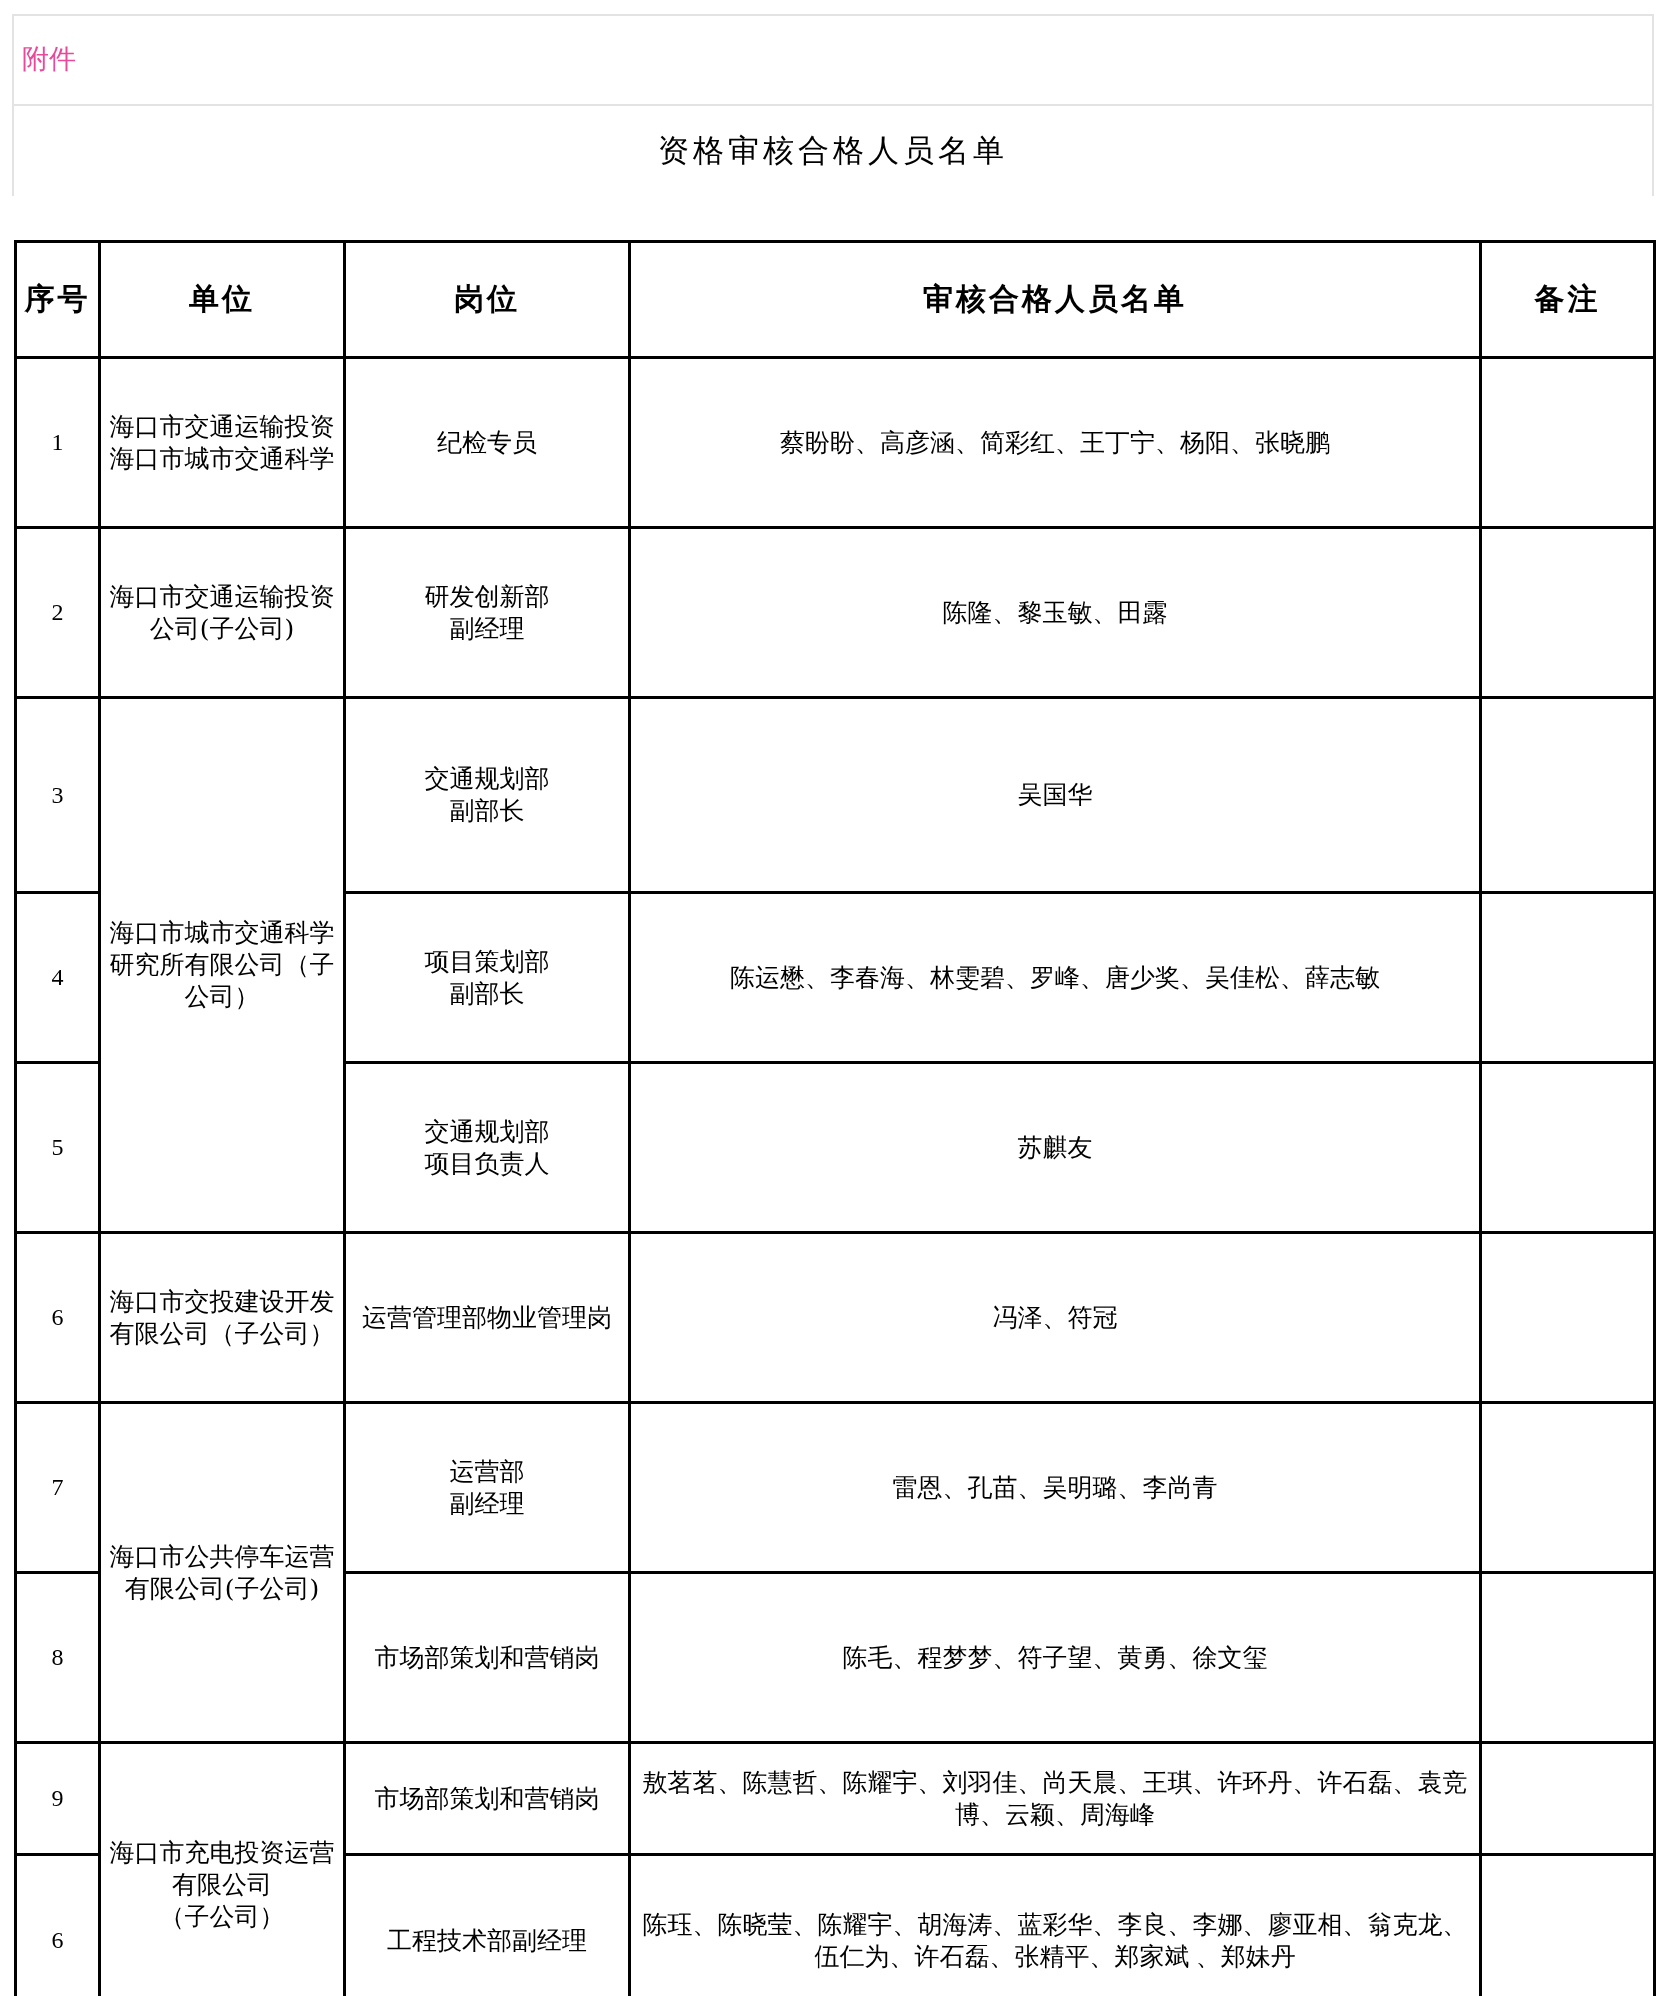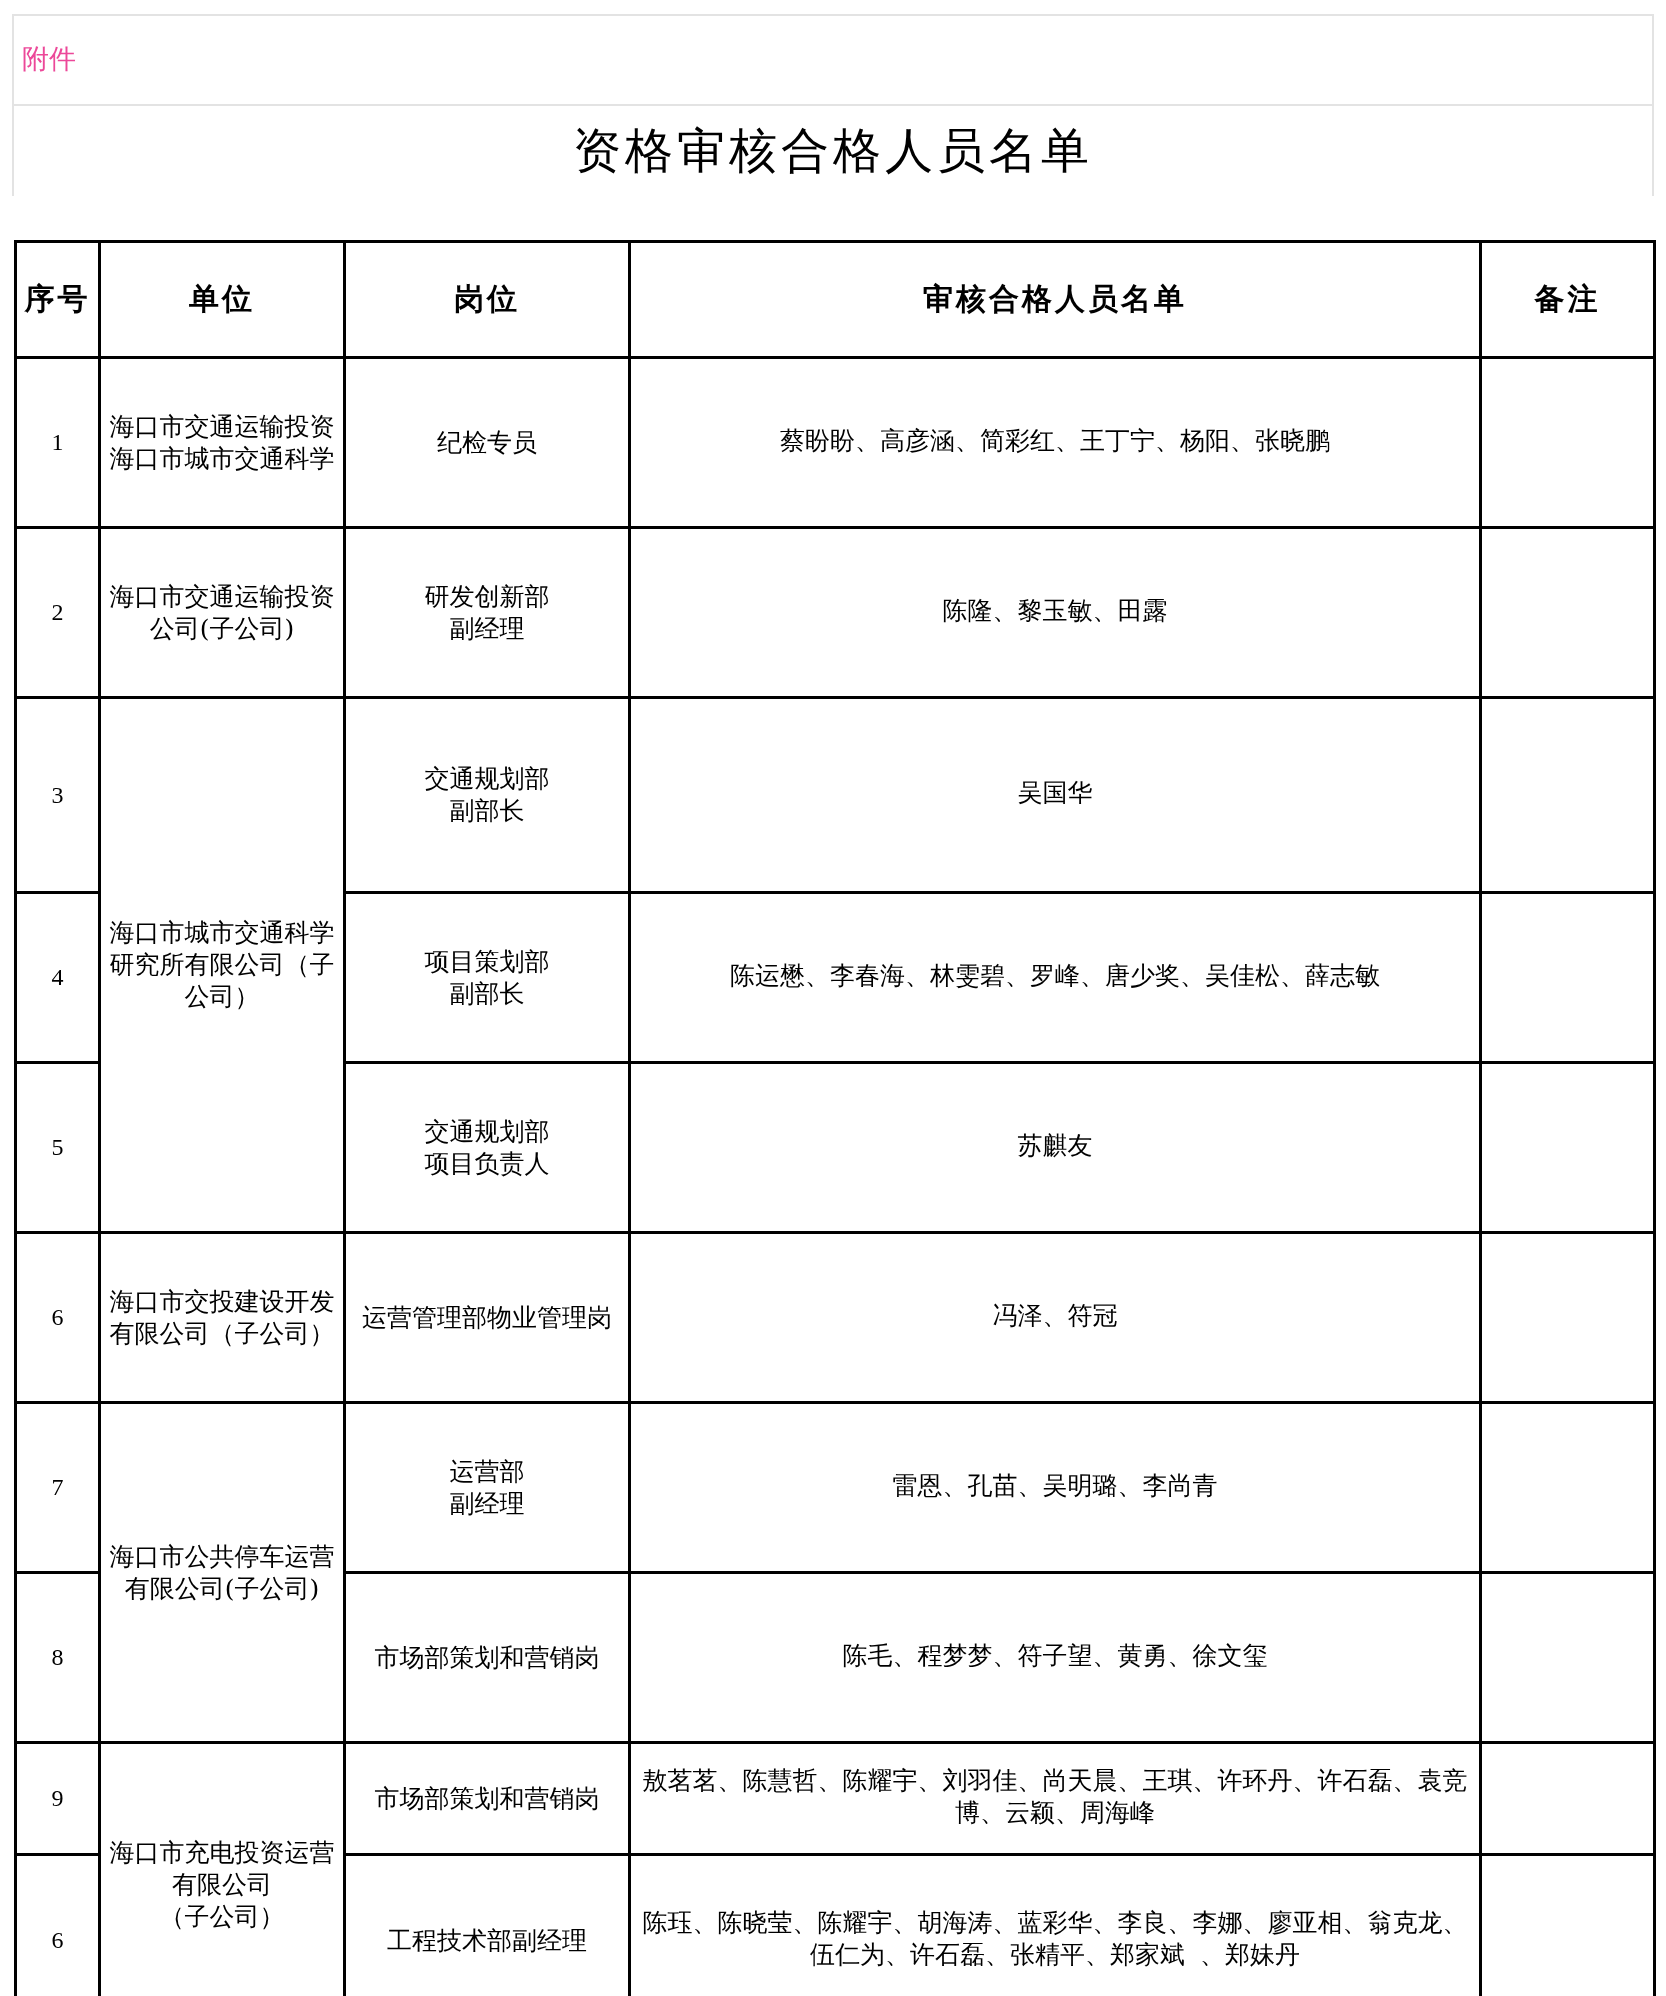--- a/index.html
+++ b/index.html
@@ -14,21 +14,21 @@
       position: absolute; left: 12px; top: 14px; width: 1642px; height: 92px;
       border-bottom: 2px solid #e3e3e3;
       display: flex; align-items: center; padding-left: 10px;
       font-family: "DejaVu Sans", "Liberation Sans", sans-serif;
       font-size: 27px; color: #ec4899;
     }
     .title-row {
       position: absolute; left: 12px; top: 106px; width: 1642px; height: 90px;
       display: flex; align-items: center; justify-content: center;
       font-family: Liberation Sans, sans-serif;
-      font-size: 48px; letter-spacing: 4px; color: #000;
+      font-size: 31px; letter-spacing: 4px; color: #000;
     }
 
     table.roster {
       position: absolute; left: 14px; top: 195px;
       width: 1639px; border-collapse: collapse; table-layout: fixed; margin-top: 45px;
     }
     table.roster th, table.roster td {
       border: 3px solid #000;
       text-align: center; vertical-align: middle;
       font-weight: normal;
@@ -37,21 +37,21 @@
       height: 116px; font-size: 30px; font-weight: bold; letter-spacing: 3px;
       font-family: "DejaVu Serif", "Liberation Serif", serif;
     }
     td.idx { font-size: 24px; font-family: "Liberation Serif", "DejaVu Serif", serif; }
     td.unit, td.post {
       font-size: 25px; line-height: 32px; padding: 0 6px;
       font-family: "DejaVu Serif", "Liberation Serif", serif;
     }
     td.names {
       text-align: left; font-size: 25px; line-height: 32px; padding: 0 6px;
-      font-family: Liberation Mono, monospace;
+      font-family: Liberation Serif, serif;
     }
     td.remark { }
     .pre { white-space: pre-line; }
   </style>
 </head>
 <body>
 
 <div class="frame"></div>
 <div class="attach-row">附件</div>
 <div class="title-row">资格审核合格人员名单</div>

